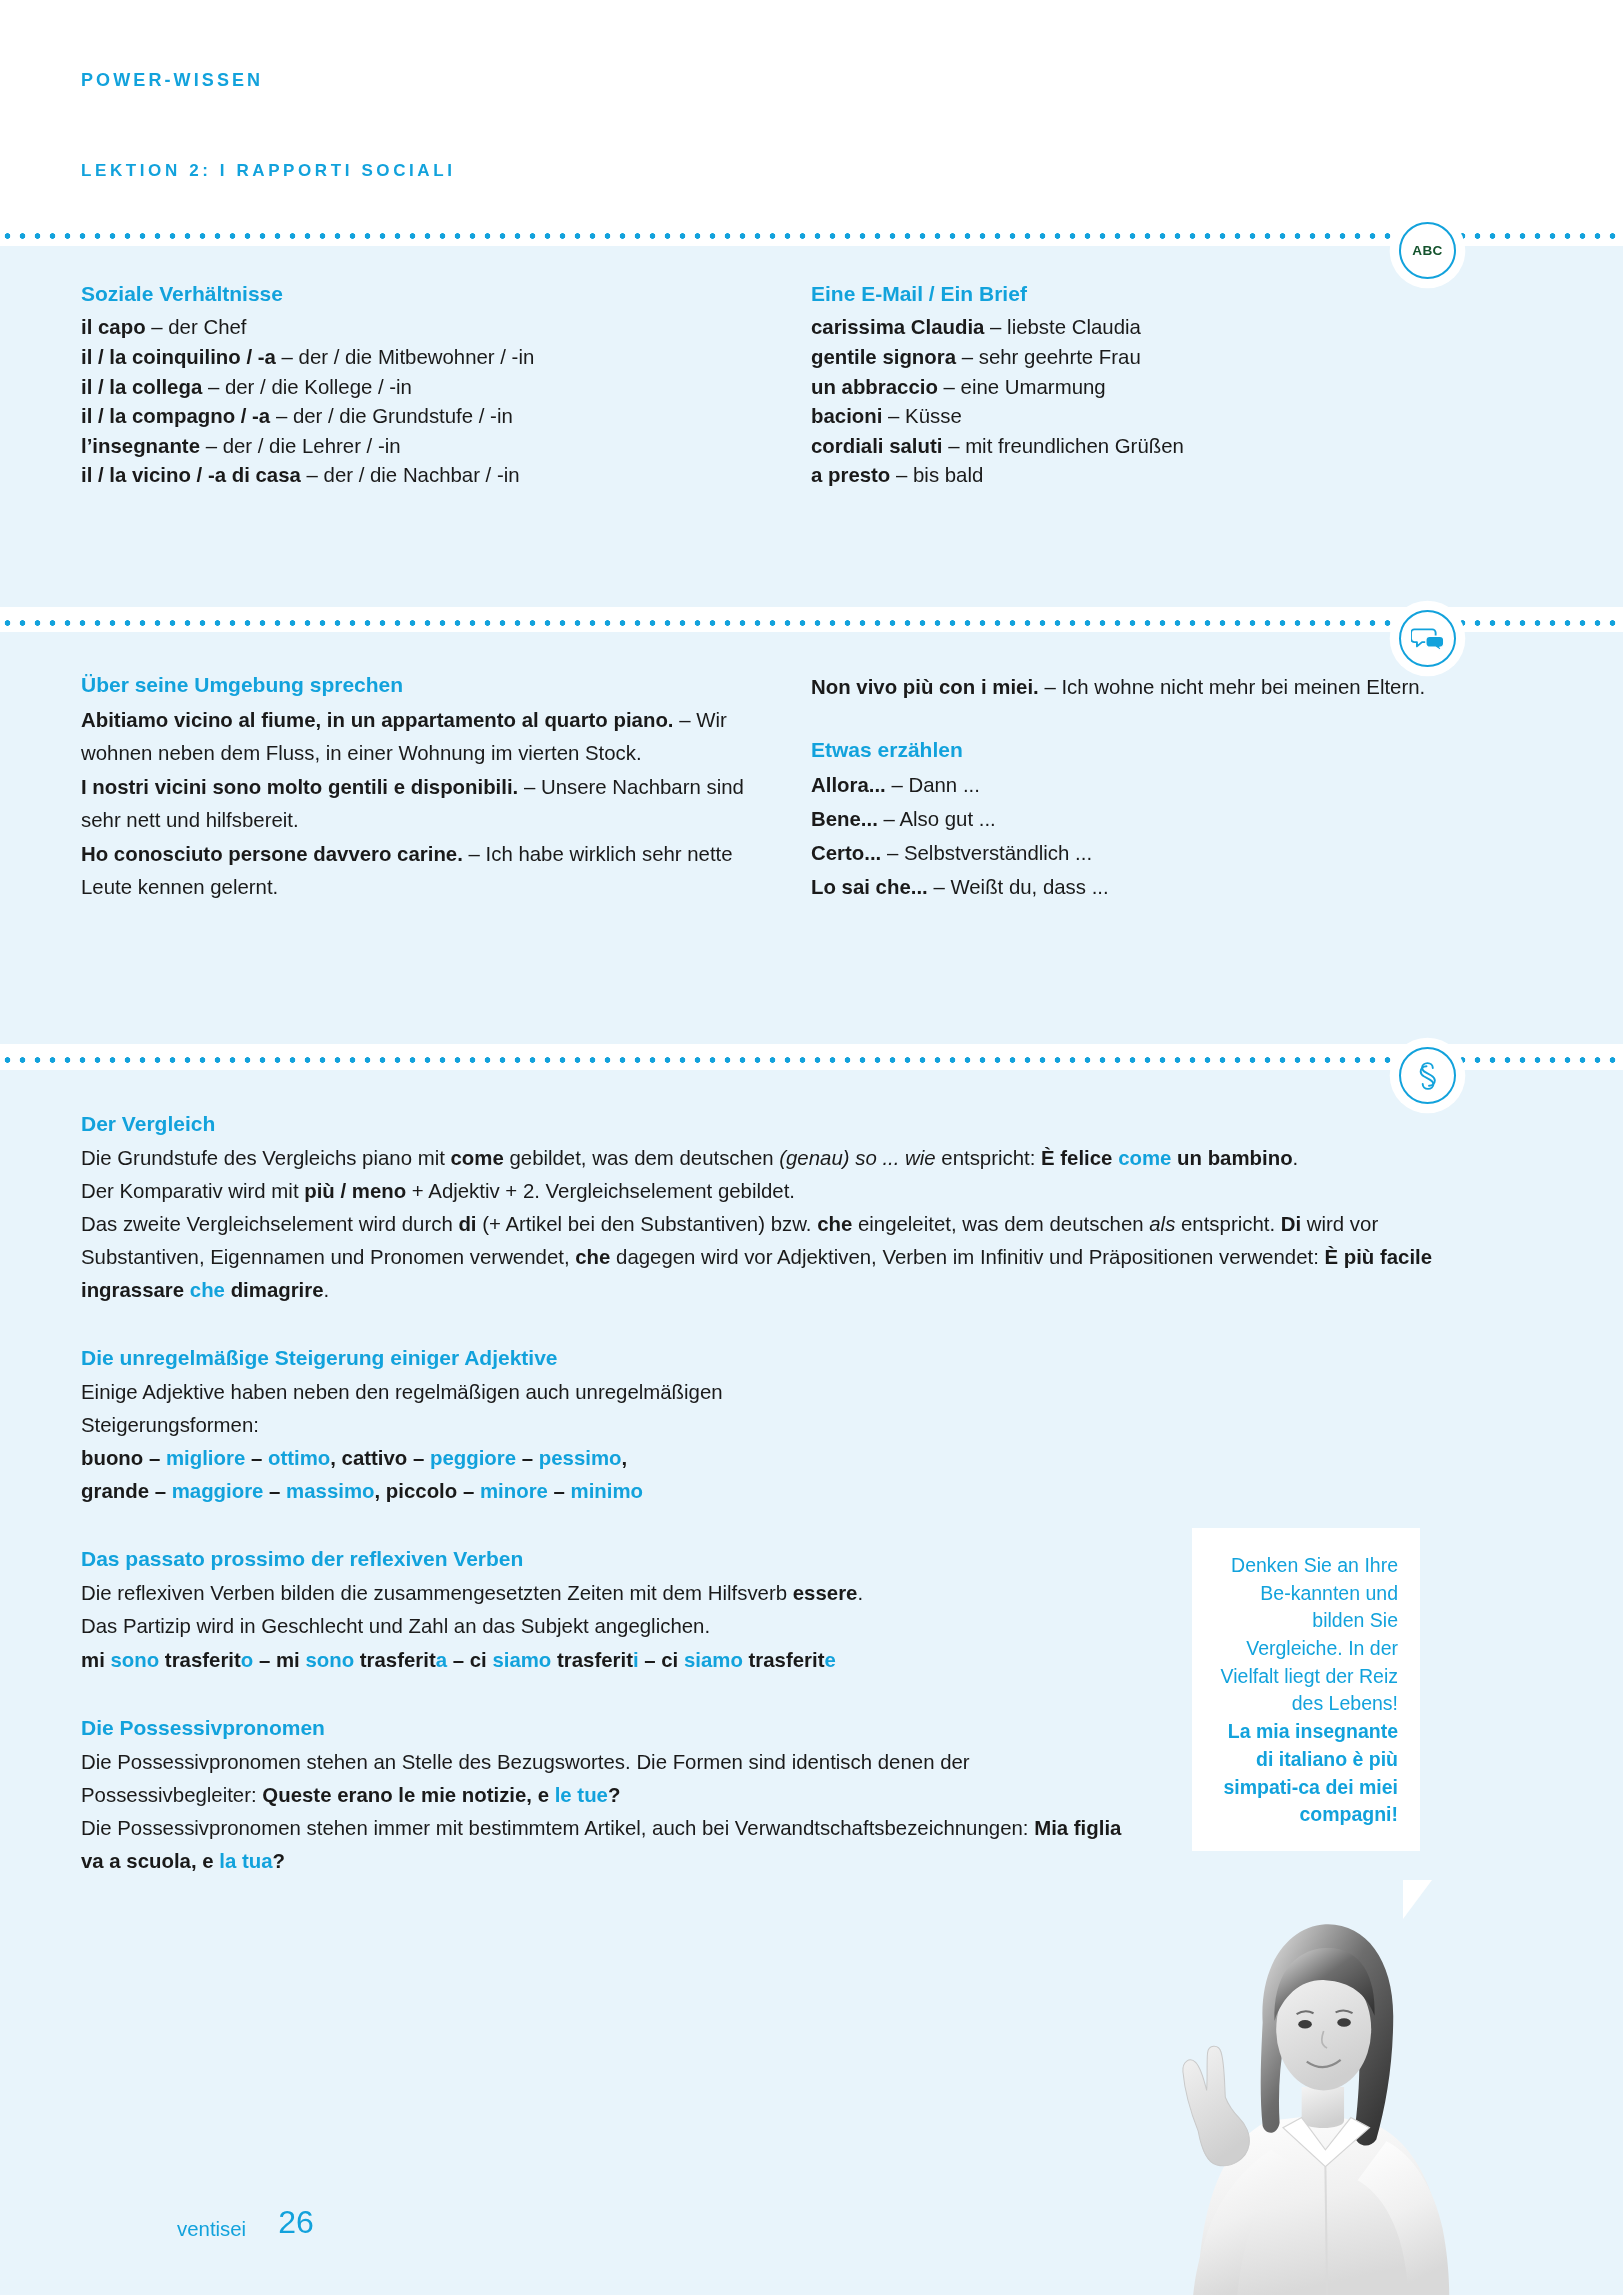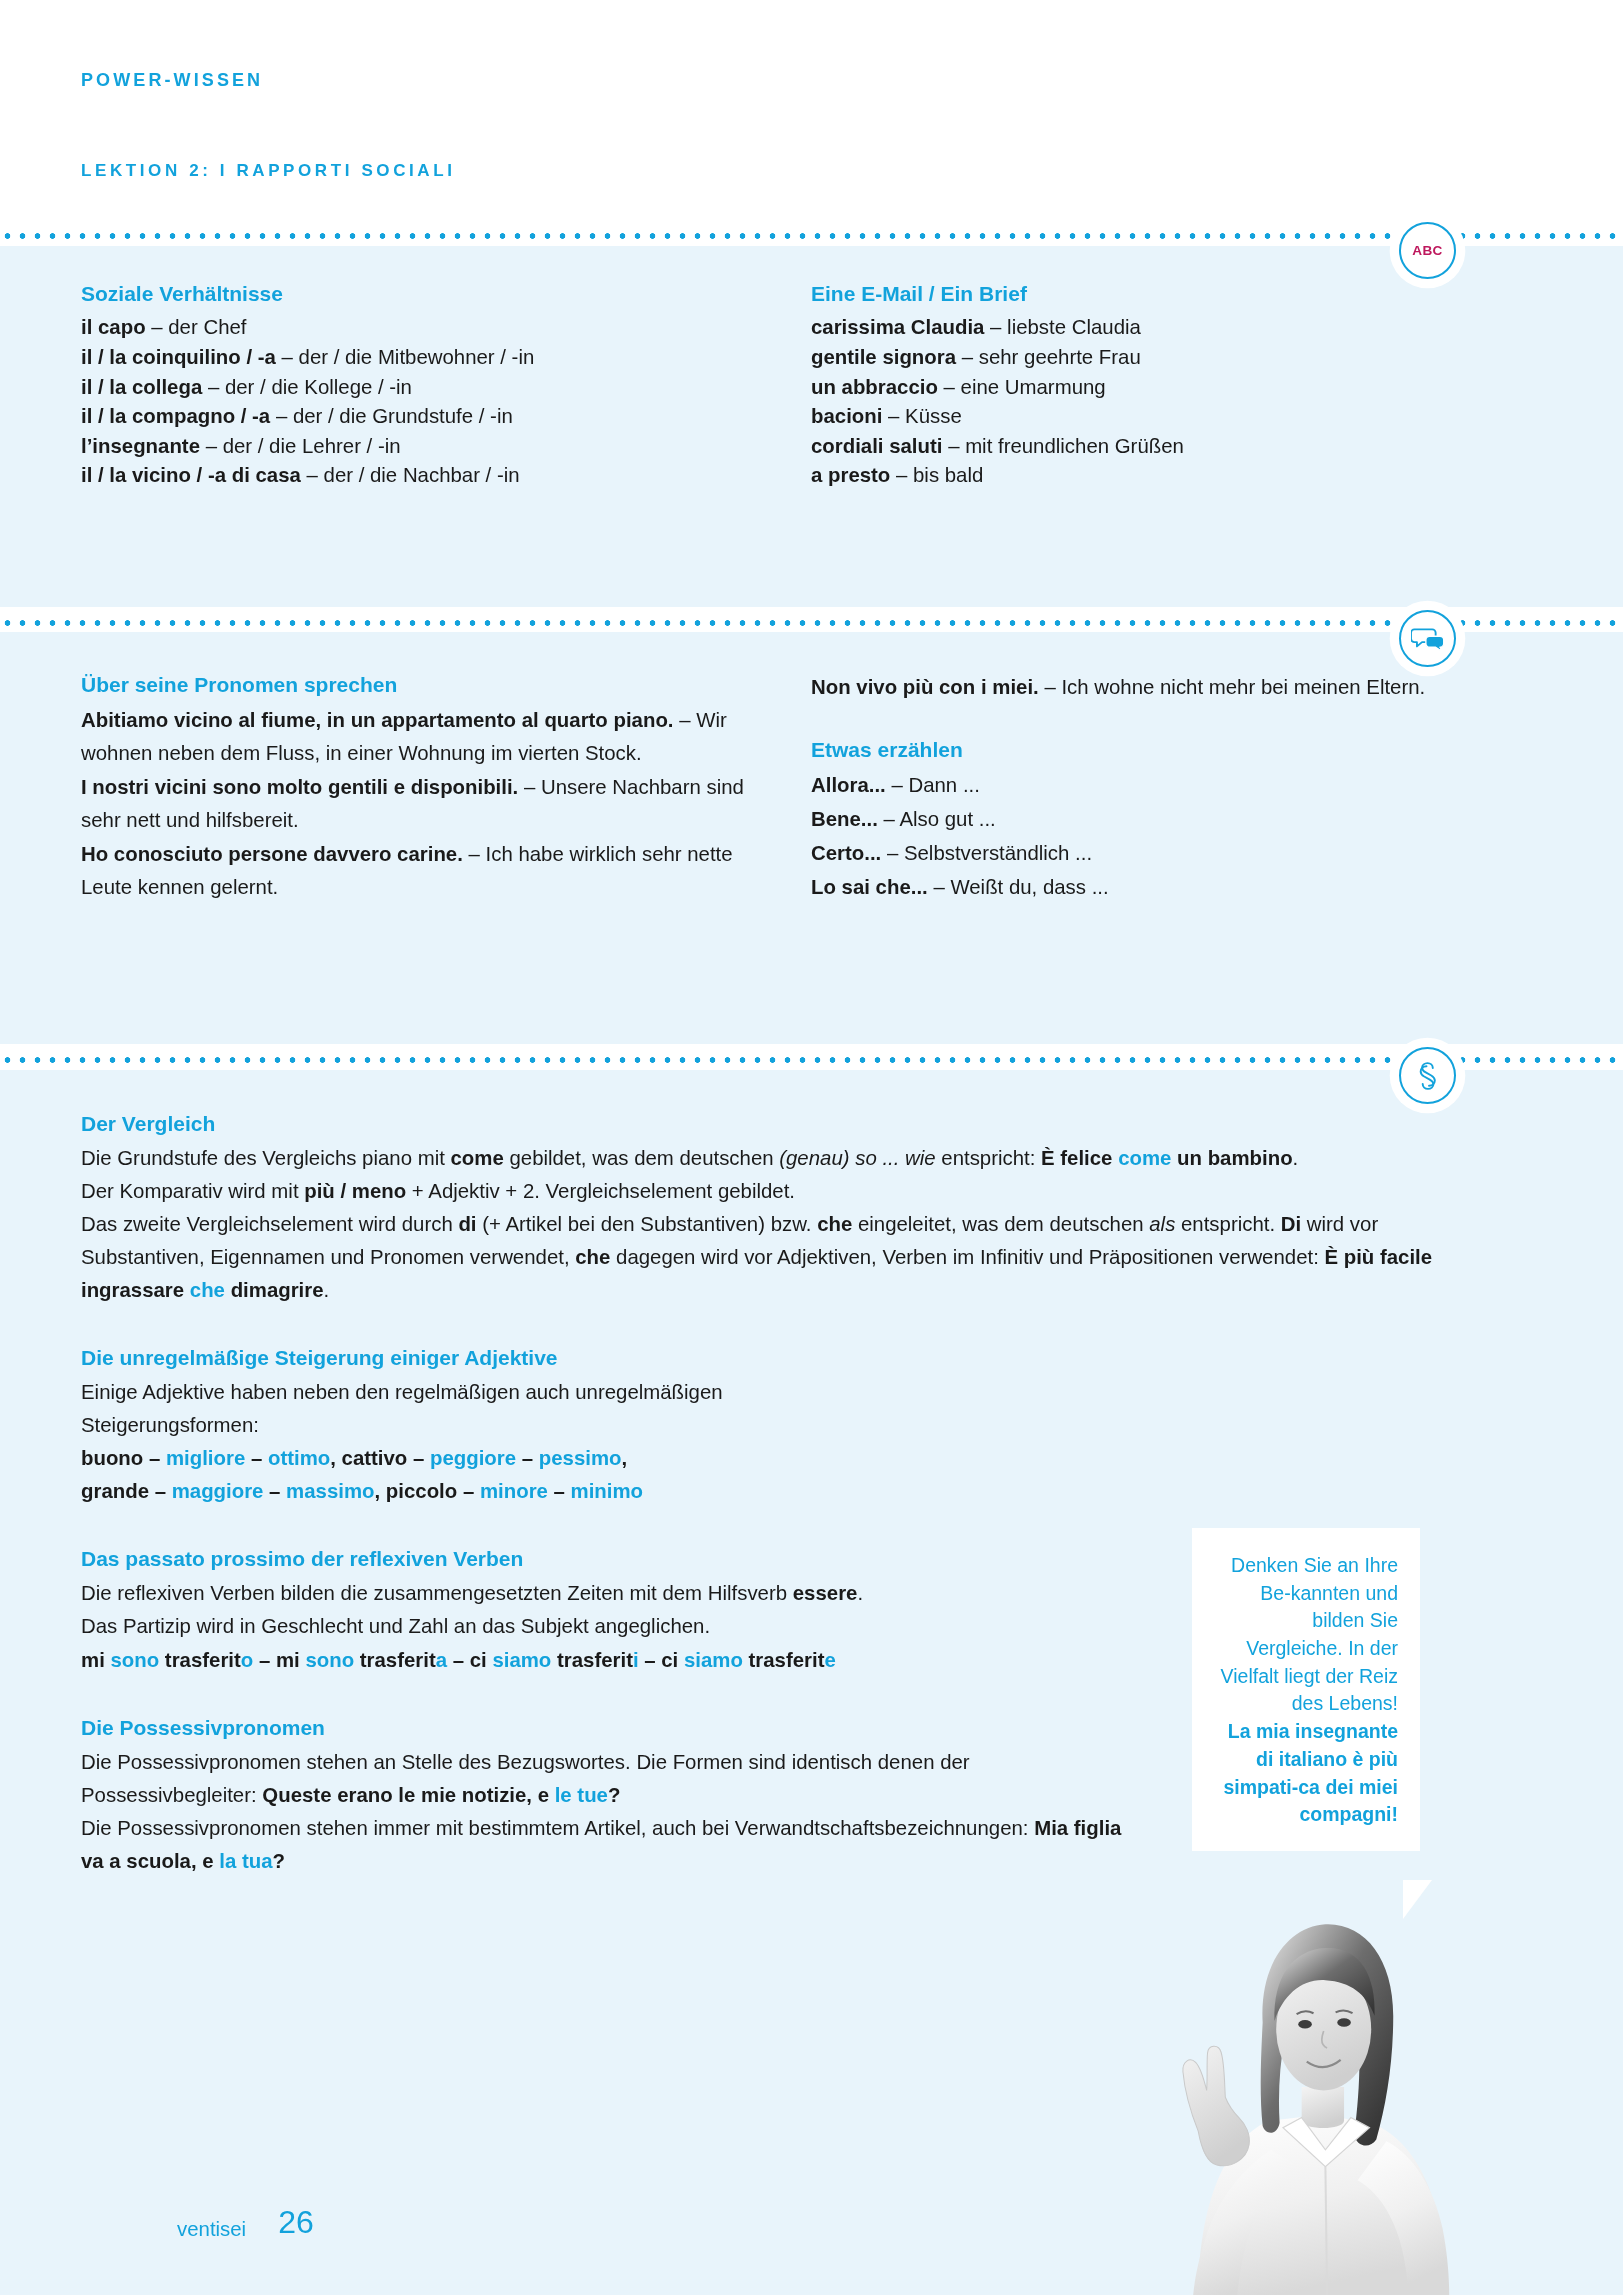--- a/index.html
+++ b/index.html
@@ -43,21 +43,21 @@
     position:absolute;width:53px;height:53px;border-radius:50%;
     border:2.2px solid #12a2dc;background:#ffffff;
     display:flex;align-items:center;justify-content:center;
     box-shadow:0 0 0 9.3px #ffffff;
     z-index:6;
   }
   #badge-abc{left:1399px;top:222px;}
   #badge-speech{left:1399px;top:610px;}
   #badge-para{left:1399px;top:1047px;}
   .badge-abc-text{
-    font-size:13.6px;font-weight:700;letter-spacing:0.4px;color:#be185d;
+    font-size:13.6px;font-weight:700;letter-spacing:0.4px;color:#14532d;
     font-family:"Liberation Sans",sans-serif;
   }
   .badge svg{display:block;}
 
   
   .col-left{position:absolute;left:81px;width:705px;}
   .col-right{position:absolute;left:811px;width:671px;}
 
   .sub-head{
     color:#12a2dc;font-weight:700;font-size:21px;line-height:1.35;
@@ -159,21 +159,21 @@
   <div class="block" id="block-phrases"></div>
 
   <div class="badge" id="badge-speech">
     <svg width="34" height="25.5" viewBox="0 0 40 30" aria-hidden="true">
       <path d="M4 4 h21 a4 4 0 0 1 4 4 v7 a4 4 0 0 1 -4 4 h-12 l-6 5 v-5 h-3 a4 4 0 0 1 -4 -4 v-7 a4 4 0 0 1 4 -4 z" fill="none" stroke="#12a2dc" stroke-width="2.2" stroke-linejoin="round"></path>
       <path d="M22 12 h12 a4.5 4.5 0 0 1 4.5 4.5 v4 a4.5 4.5 0 0 1 -4.5 4.5 h1 v4 l-6 -4 h-7 a4.5 4.5 0 0 1 -4.5 -4.5 v-4 a4.5 4.5 0 0 1 4.5 -4.5 z" fill="#12a2dc" stroke="#ffffff" stroke-width="1.6" stroke-linejoin="round"></path>
     </svg>
   </div>
 
   <div class="col-left" style="top:671px;">
-    <p class="sub-head">Über seine Pronomen sprechen</p>
+    <p class="sub-head">Über seine Umgebung sprechen</p>
     <p class="para"><b>Abitiamo vicino al fiume, in un appartamento al quarto piano.</b><span> – Wir wohnen neben dem Fluss, in einer Wohnung im vierten Stock.</span></p>
     <p class="para"><b>I nostri vicini sono molto gentili e disponibili.</b><span> – Unsere Nachbarn sind sehr nett und hilfsbereit.</span></p>
     <p class="para"><b>Ho conosciuto persone davvero carine.</b><span> – Ich habe wirklich sehr nette Leute kennen gelernt.</span></p>
   </div>
 
   <div class="col-right" style="top:671px;">
     <p class="para"><b>Non vivo più con i miei.</b><span> – Ich wohne nicht mehr bei meinen Eltern.</span></p>
     <p class="sub-head spaced">Etwas erzählen</p>
     <p class="para"><b>Allora...</b><span> – Dann ...</span></p>
     <p class="para"><b>Bene...</b><span> – Also gut ...</span></p>

